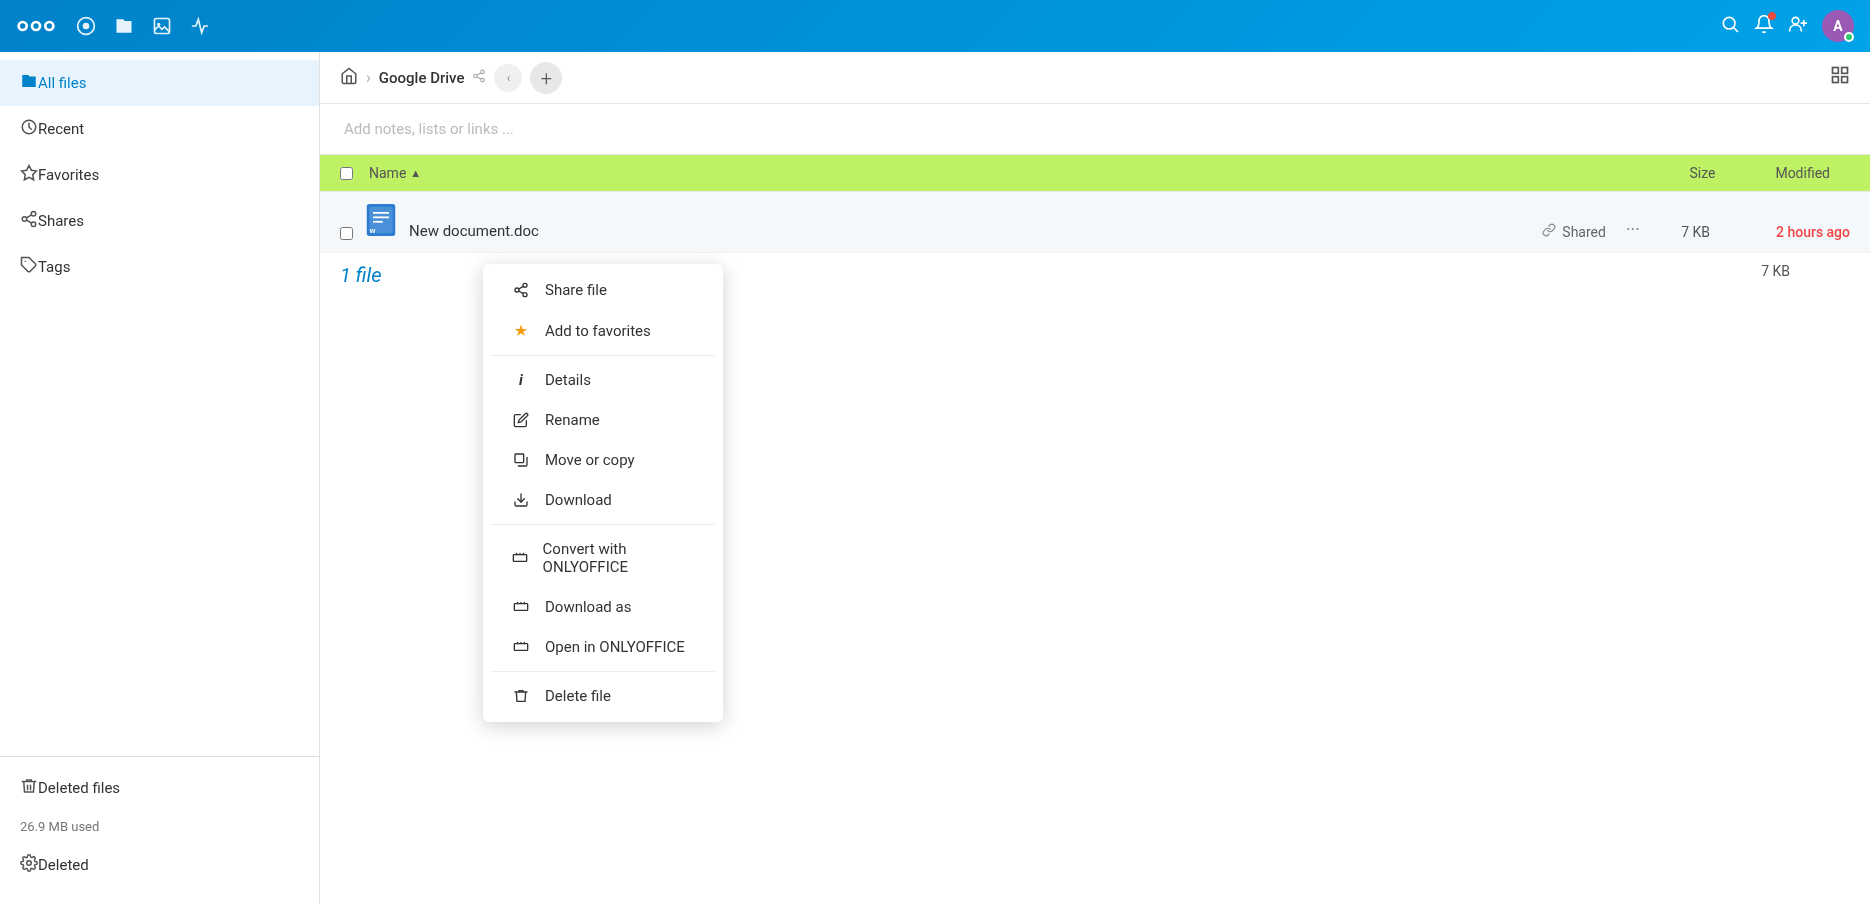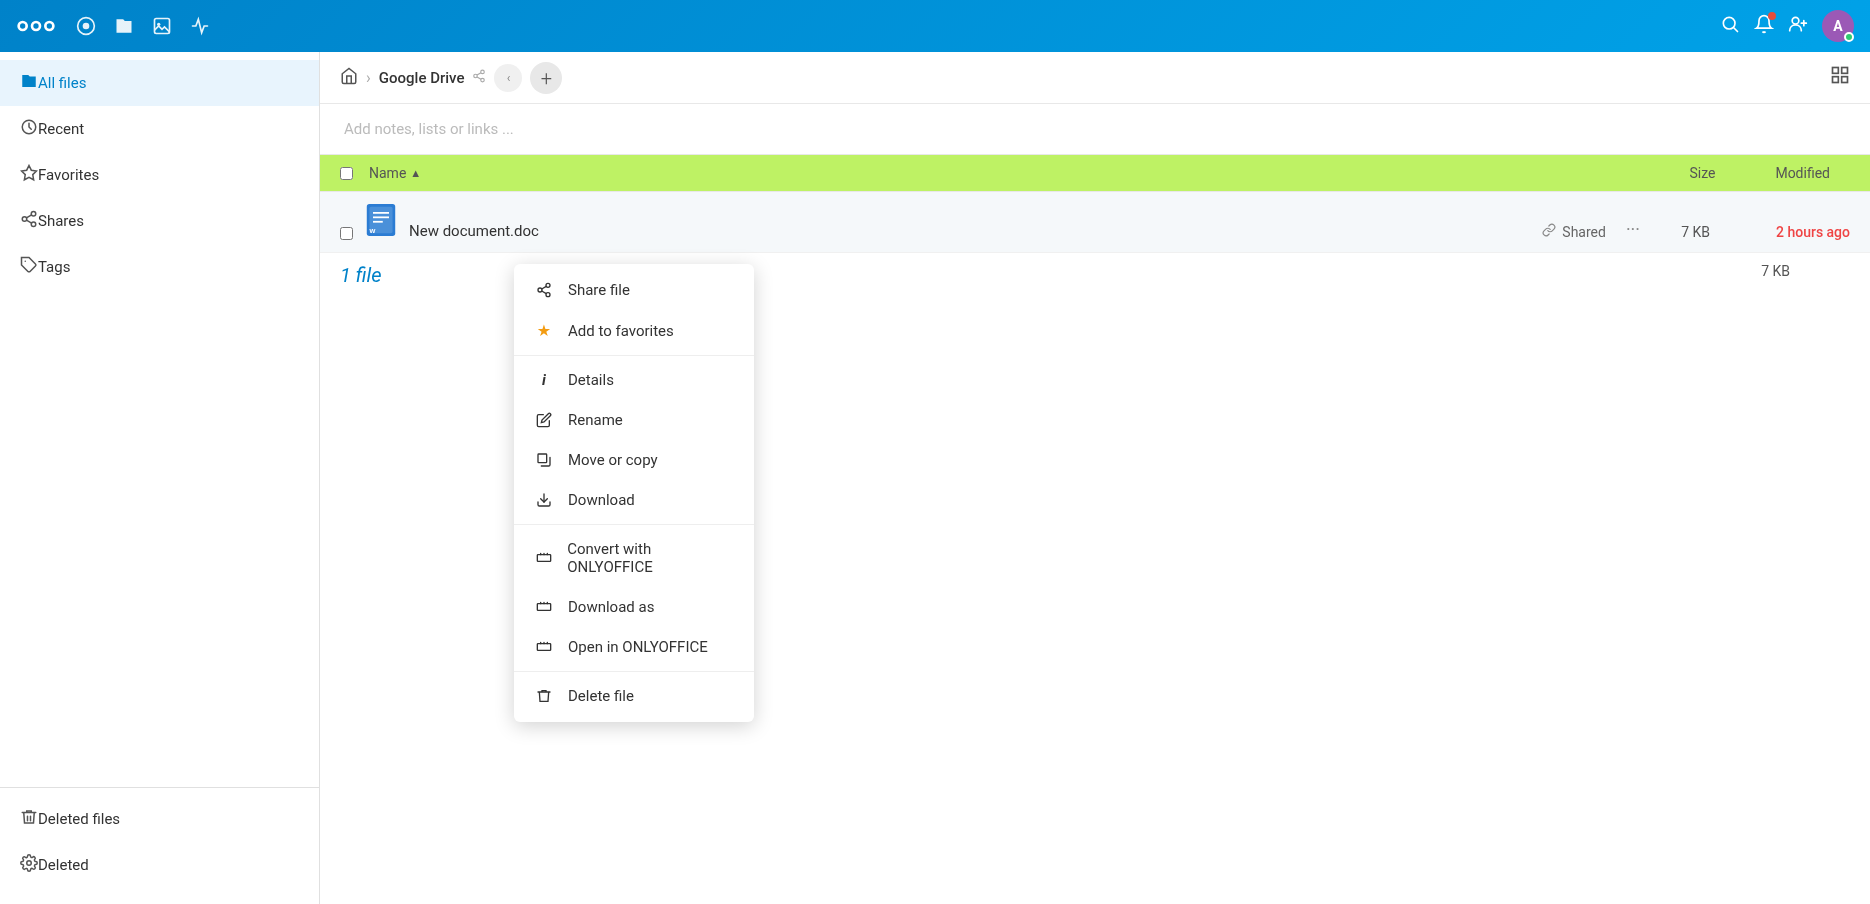--- a/index.html
+++ b/index.html
@@ -114,28 +114,28 @@
     .file-name { font-size: 15px; color: #333; flex: 1; }
     .file-shared { display: flex; align-items: center; gap: 6px; color: #666; font-size: 14px; margin-right: 20px; }
     .file-shared-icon { color: #888; font-size: 14px; }
     .file-more { color: #888; cursor: pointer; font-size: 18px; margin-right: 20px; }
     .file-size { font-size: 14px; color: #555; margin-right: 40px; width: 50px; text-align: right; }
     .file-modified { font-size: 14px; color: #ef4444; font-weight: 500; min-width: 100px; text-align: right; }
 
     
     .context-menu {
       position: absolute;
-      left: 514px;
+      left: 483px;
       top: 264px;
       width: 240px;
       background: white;
       border-radius: 6px;
       box-shadow: 0 4px 20px rgba(0,0,0,0.18);
       z-index: 100;
-      padding: 6px 0;
+      padding: 6px 8px;
     }
     .cm-item {
       display: flex; align-items: center; gap: 14px;
       padding: 11px 20px; cursor: pointer; font-size: 15px; color: #333;
     }
     .cm-icon { width: 20px; display: flex; align-items: center; justify-content: center; font-size: 16px; }
     .cm-separator { height: 1px; background: #eee; margin: 4px 0; }
 
     
     .count-row { display: flex; padding: 10px 20px; }
@@ -266,20 +266,23 @@
         <span class="si-icon">
           <svg width="18" height="18" viewBox="0 0 24 24" fill="none">
               <polyline points="3 6 5 6 21 6" stroke="#555" stroke-width="2" stroke-linecap="round"></polyline>
               <path d="M19 6l-1 14H6L5 6" stroke="#555" stroke-width="2"></path>
               <path d="M10 11v6M14 11v6" stroke="#555" stroke-width="2" stroke-linecap="round"></path>
               <path d="M9 6V4h6v2" stroke="#555" stroke-width="2"></path>
             </svg>
         </span>
         <span>Deleted files</span>
       </div>
+      <div class="storage-text">
+        <span>26.9 MB used</span>
+      </div>
       <div class="sidebar-item">
         <span class="si-icon">
           <svg width="18" height="18" viewBox="0 0 24 24" fill="none">
               <circle cx="12" cy="12" r="3" stroke="#555" stroke-width="2"></circle>
               <path d="M19.4 15a1.65 1.65 0 0 0 .33 1.82l.06.06a2 2 0 0 1-2.83 2.83l-.06-.06a1.65 1.65 0 0 0-1.82-.33 1.65 1.65 0 0 0-1 1.51V21a2 2 0 0 1-4 0v-.09A1.65 1.65 0 0 0 9 19.4a1.65 1.65 0 0 0-1.82.33l-.06.06a2 2 0 0 1-2.83-2.83l.06-.06A1.65 1.65 0 0 0 4.68 15a1.65 1.65 0 0 0-1.51-1H3a2 2 0 0 1 0-4h.09A1.65 1.65 0 0 0 4.6 9a1.65 1.65 0 0 0-.33-1.82l-.06-.06a2 2 0 0 1 2.83-2.83l.06.06A1.65 1.65 0 0 0 9 4.68a1.65 1.65 0 0 0 1-1.51V3a2 2 0 0 1 4 0v.09a1.65 1.65 0 0 0 1 1.51 1.65 1.65 0 0 0 1.82-.33l.06-.06a2 2 0 0 1 2.83 2.83l-.06.06A1.65 1.65 0 0 0 19.4 9a1.65 1.65 0 0 0 1.51 1H21a2 2 0 0 1 0 4h-.09a1.65 1.65 0 0 0-1.51 1z" stroke="#555" stroke-width="2"></path>
             </svg>
         </span>
         <span>Deleted</span>
       </div>
     </div>

